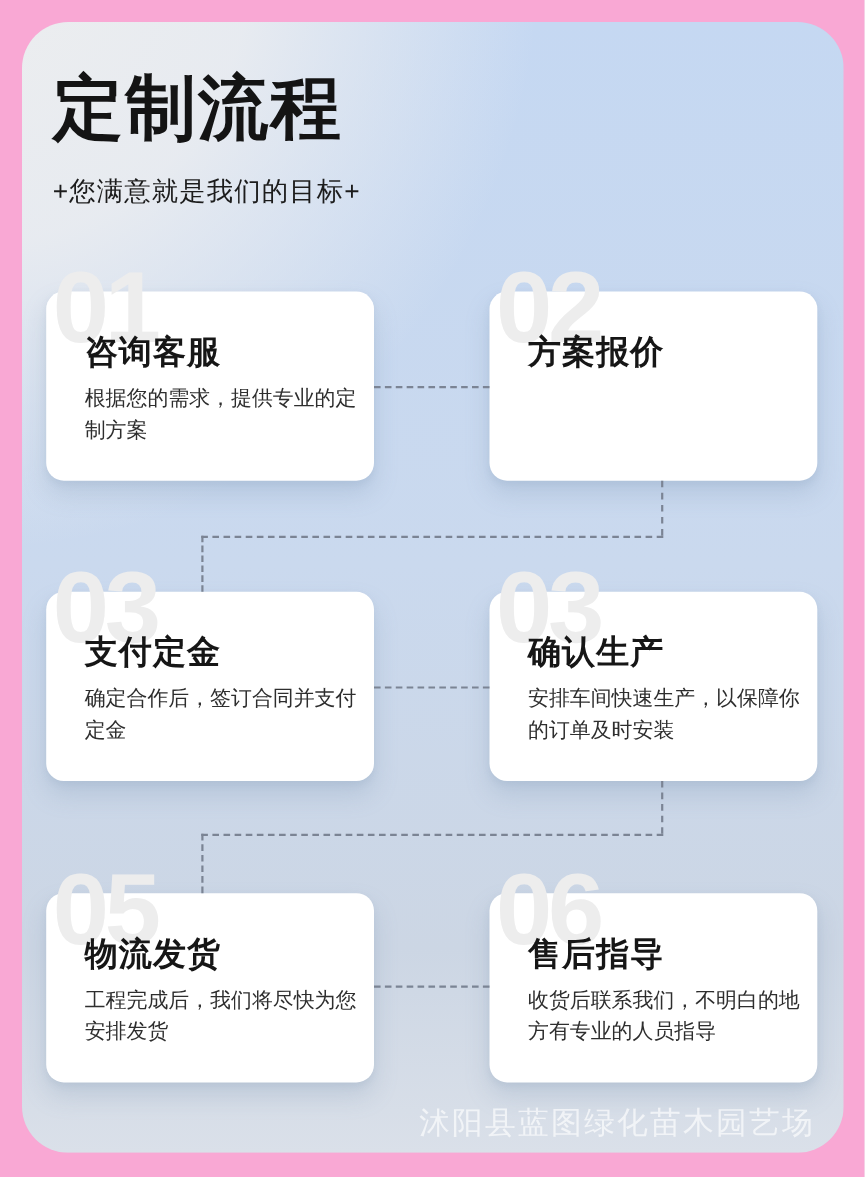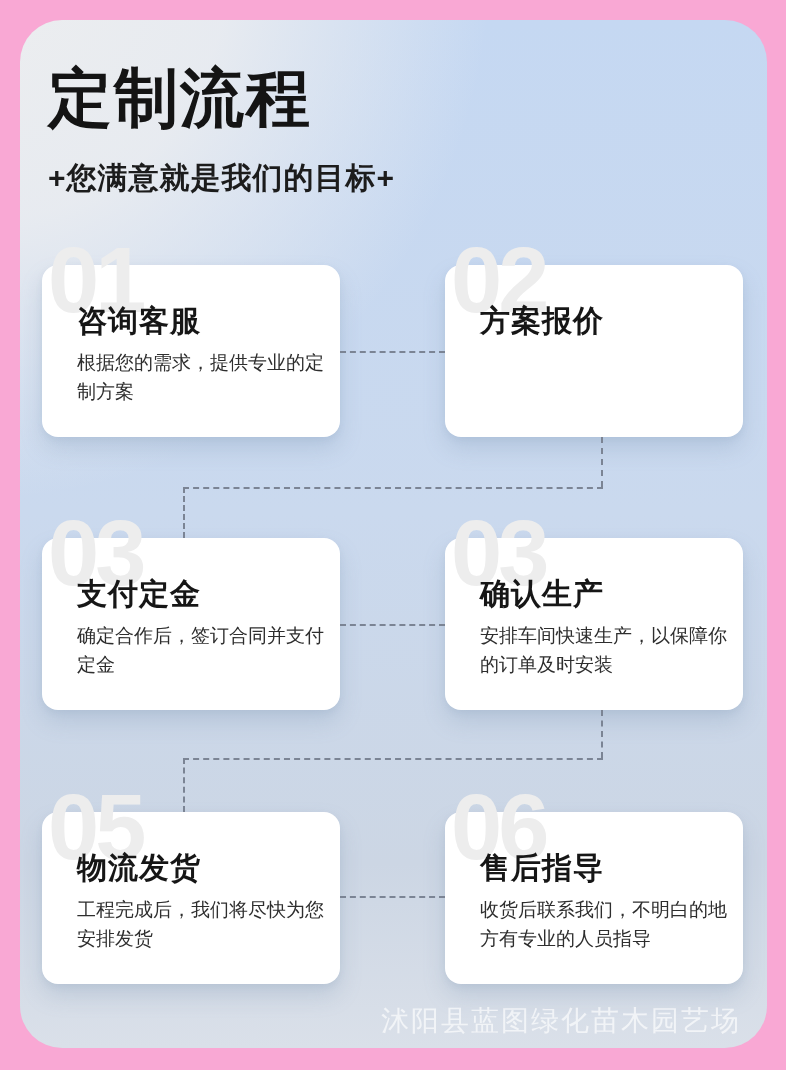--- a/index.html
+++ b/index.html
@@ -34,22 +34,22 @@
     font-size: 64px;
     font-weight: 900;
     letter-spacing: 2px;
     color: #141414;
     line-height: 1.15;
   }
   .subtitle {
     position: absolute;
     left: 28px;
     top: 138px;
-    font-size: 30px;
-    font-weight: 700;
+    font-size: 24px;
+    font-weight: 400;
     color: #1c1c1c;
     letter-spacing: 1px;
   }
   .cell {
     position: absolute;
     width: 298px;
     height: 172px;
   }
   .card {
     position: absolute;

